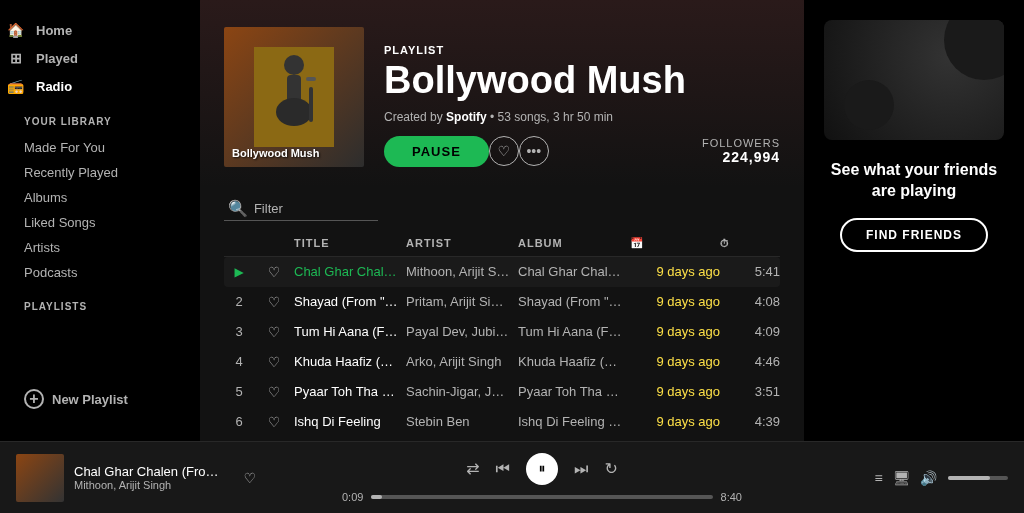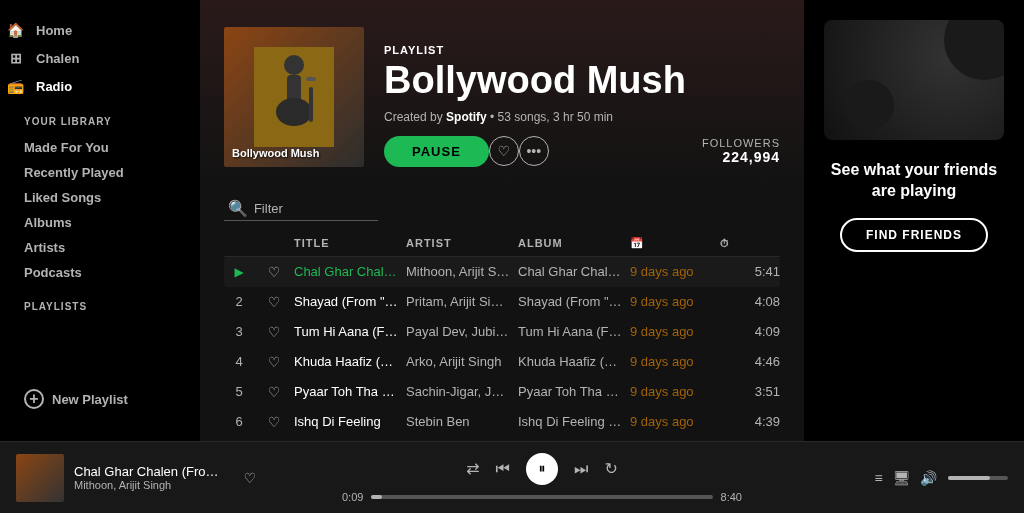--- a/index.html
+++ b/index.html
@@ -60,21 +60,21 @@
       letter-spacing: 1px;
       text-transform: uppercase;
       padding: 16px 24px 8px;
     }
 
     .sidebar-library-item {
       padding: 5px 24px;
       font-size: 13px;
       color: #b3b3b3;
       cursor: pointer;
-      font-weight: 700;
+      font-weight: 400;
     }
 
     .sidebar-playlists-title {
       font-size: 10px;
       font-weight: 700;
       color: #b3b3b3;
       letter-spacing: 1px;
       text-transform: uppercase;
       padding: 16px 24px 8px;
     }
@@ -316,22 +316,23 @@
     }
     .track-album {
       color: #b3b3b3;
       font-size: 13px;
       white-space: nowrap;
       overflow: hidden;
       text-overflow: ellipsis;
       padding-right: 8px;
     }
     .track-date {
-      color: #a16207;
-      font-size: 13px;
+      color: #fde047;
+      font-size: 13px;
+      text-align: right;
     }
     .track-duration {
       color: #b3b3b3;
       font-size: 13px;
       text-align: right;
     }
 
     
     .right-panel {
       width: 220px;
@@ -512,34 +513,34 @@
     <div class="sidebar-nav">
     </div>
 
     <div id="sidebar-nav-items">
         <div class="sidebar-nav-item">
           <span class="nav-icon">🏠</span>
           <span>Home</span>
         </div>
         <div class="sidebar-nav-item">
           <span class="nav-icon">⊞</span>
-          <span>Chalen</span>
+          <span>Played</span>
         </div>
         <div class="sidebar-nav-item active">
           <span class="nav-icon">📻</span>
           <span>Radio</span>
         </div>
       </div>
 
     <div class="sidebar-section-title">YOUR LIBRARY</div>
     <div id="library-items">
         <div class="sidebar-library-item">Made For You</div>
         <div class="sidebar-library-item">Recently Played</div>
+        <div class="sidebar-library-item">Albums</div>
         <div class="sidebar-library-item">Liked Songs</div>
-        <div class="sidebar-library-item">Albums</div>
         <div class="sidebar-library-item">Artists</div>
         <div class="sidebar-library-item">Podcasts</div>
       </div>
 
     <div class="sidebar-playlists-title">PLAYLISTS</div>
 
     <div class="sidebar-bottom">
       <div class="new-playlist-btn">
         <div class="plus-circle">+</div>
         <span>New Playlist</span>

